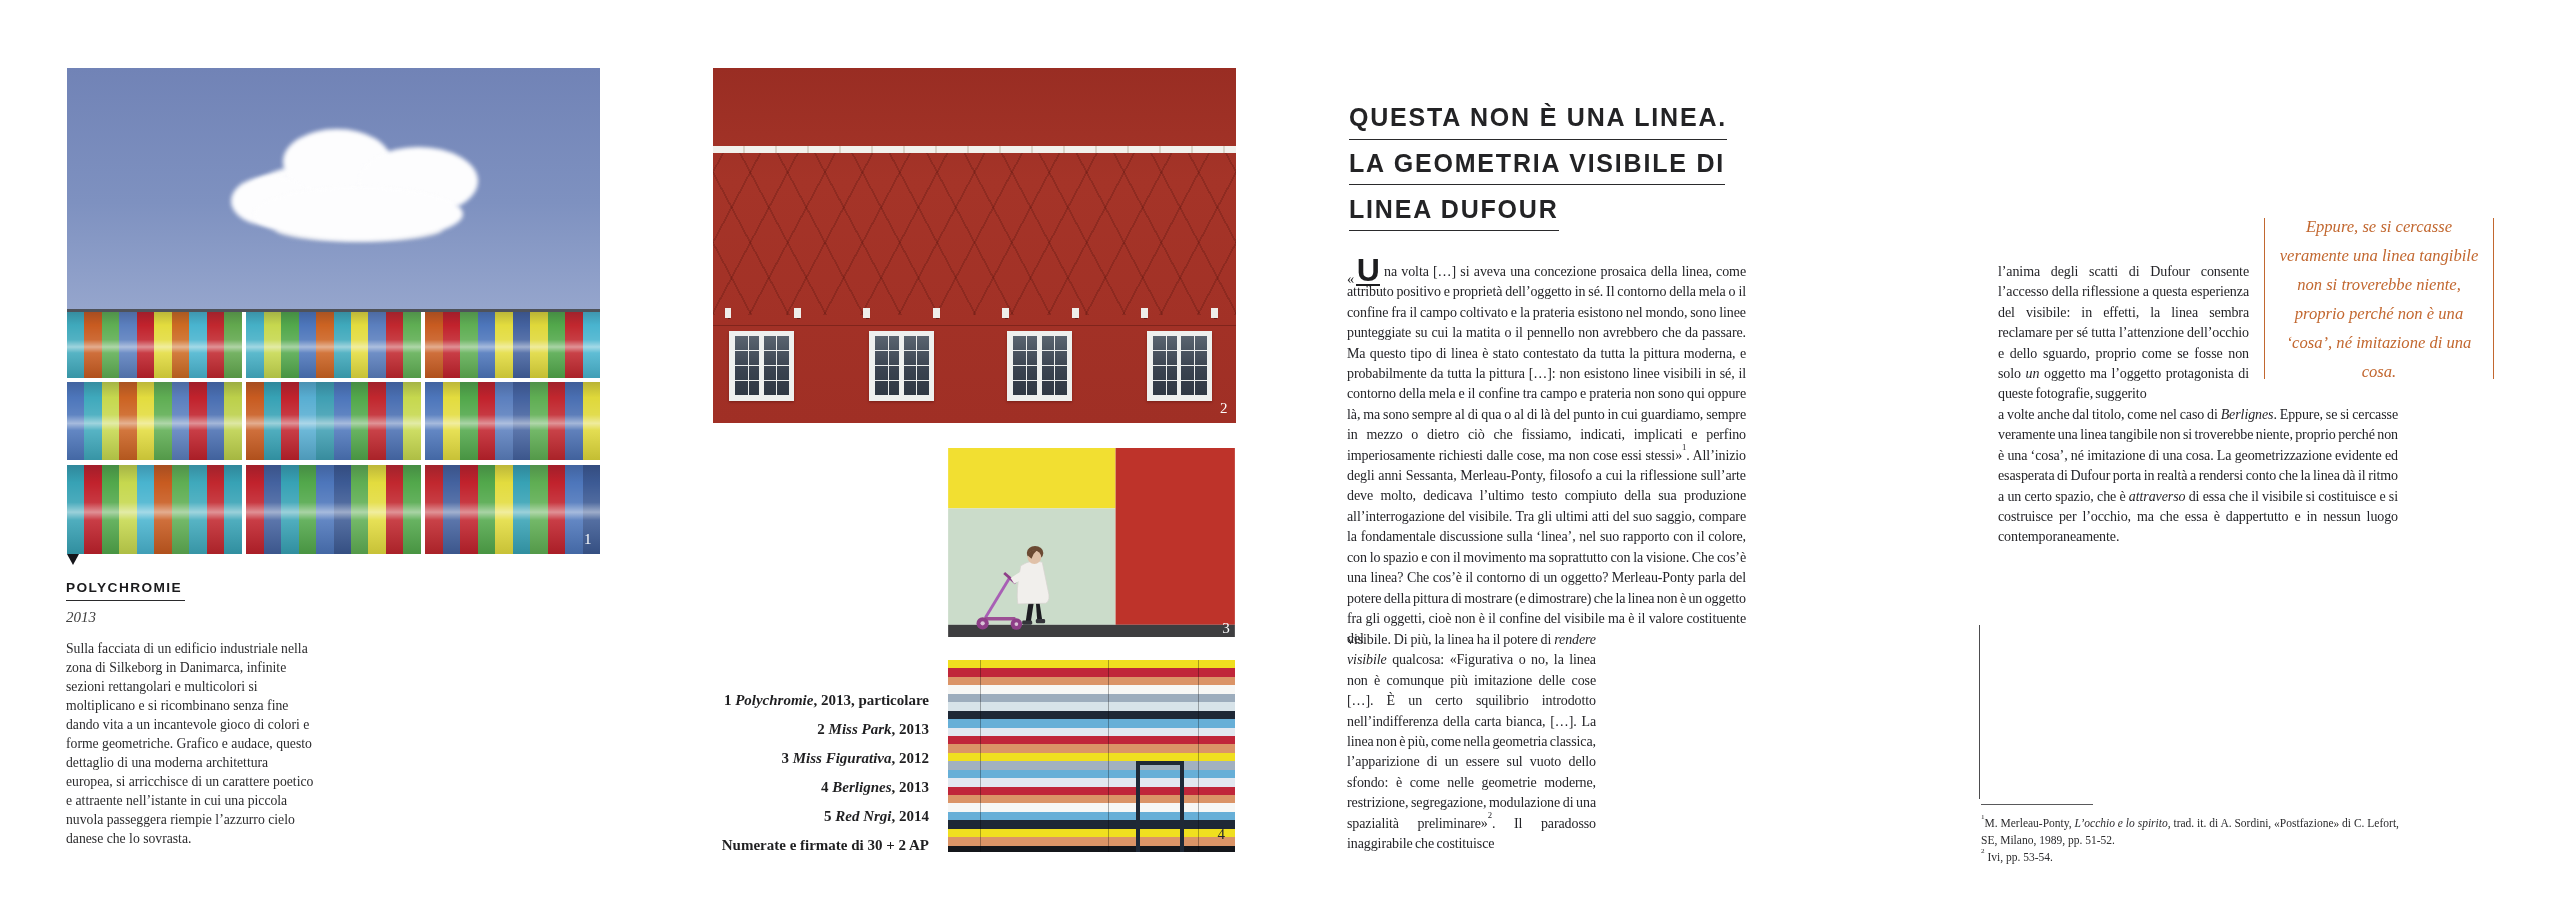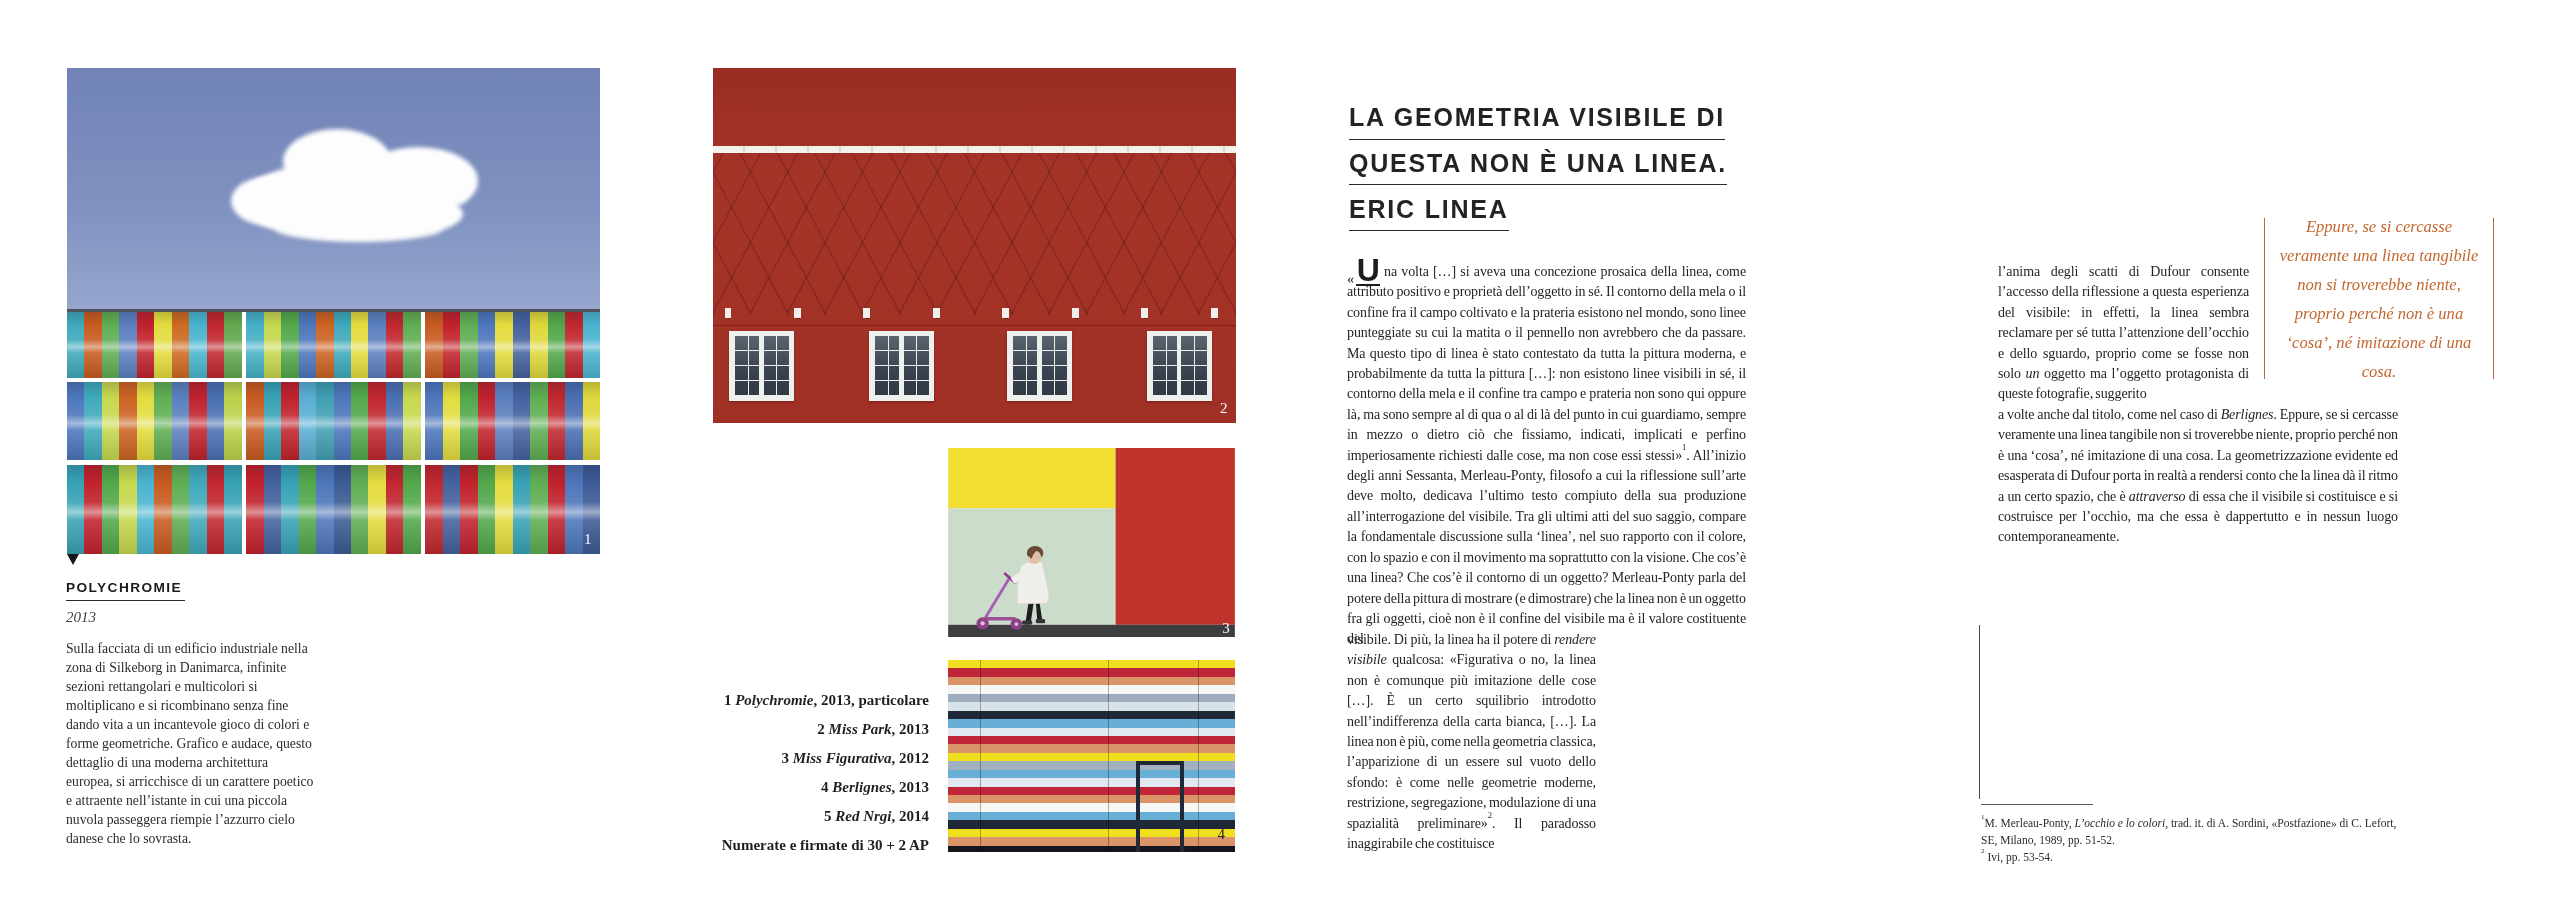--- a/index.html
+++ b/index.html
@@ -330,40 +330,40 @@
   <div class="abs caption-list" id="captionList">
       <div>1 <b><i>Polychromie</i>, 2013,</b> particolare</div>
       <div>2 <b><i>Miss Park</i>, 2013</b></div>
       <div>3 <b><i>Miss Figurativa</i>, 2012</b></div>
       <div>4 <b><i>Berlignes</i>, 2013</b></div>
       <div>5 <b><i>Red Nrgi</i>, 2014</b></div>
       <div>Numerate e firmate di 30 + 2 AP</div>
     </div>
 
   <header class="abs art-title">
+    <span class="t-line">QUESTA NON È UNA LINEA.</span>
     <span class="t-line">LA GEOMETRIA VISIBILE DI</span>
-    <span class="t-line">QUESTA NON È UNA LINEA.</span>
-    <span class="t-line">ERIC LINEA</span>
+    <span class="t-line">LINEA DUFOUR</span>
   </header>
 
   <span class="abs guillemet">«</span>
   <span class="abs dropcap">U</span>
 
   <div class="abs col" id="col1a">na volta […] si aveva una concezione prosaica della linea, come attributo positivo e proprietà dell’oggetto in sé. Il contorno della mela o il confine fra il campo coltivato e la prateria esistono nel mondo, sono linee punteggiate su cui la matita o il pennello non avrebbero che da passare. Ma questo tipo di linea è stato contestato da tutta la pittura moderna, e probabilmente da tutta la pittura […]: non esistono linee visibili in sé, il contorno della mela e il confine tra campo e prateria non sono qui oppure là, ma sono sempre al di qua o al di là del punto in cui guardiamo, sempre in mezzo o dietro ciò che fissiamo, indicati, implicati e perfino imperiosamente richiesti dalle cose, ma non cose essi stessi»<sup>1</sup>. All’inizio degli anni Sessanta, Merleau-Ponty, filosofo a cui la riflessione sull’arte deve molto, dedicava l’ultimo testo compiuto della sua produzione all’interrogazione del visibile. Tra gli ultimi atti del suo saggio, compare la fondamentale discussione sulla ‘linea’, nel suo rapporto con il colore, con lo spazio e con il movimento ma soprattutto con la visione. Che cos’è una linea? Che cos’è il contorno di un oggetto? Merleau-Ponty parla del potere della pittura di mostrare (e dimostrare) che la linea non è un oggetto fra gli oggetti, cioè non è il confine del visibile ma è il valore costituente del</div>
   <div class="abs col" id="col1b">visibile. Di più, la linea ha il potere di <i>rendere visibile</i> qualcosa: «Figurativa o no, la linea non è comunque più imitazione delle cose […]. È un certo squilibrio introdotto nell’indifferenza della carta bianca, […]. La linea non è più, come nella geometria classica, l’apparizione di un essere sul vuoto dello sfondo: è come nelle geometrie moderne, restrizione, segregazione, modulazione di una spazialità preliminare»<sup>2</sup>. Il paradosso inaggirabile che costituisce</div>
 
 
   <div class="abs col" id="col2a">l’anima degli scatti di Dufour consente l’accesso della riflessione a questa esperienza del visibile: in effetti, la linea sembra reclamare per sé tutta l’attenzione dell’occhio e dello sguardo, proprio come se fosse non solo <i>un</i> oggetto ma l’oggetto protagonista di queste fotografie, suggerito</div>
   <div class="abs col" id="col2b">a volte anche dal titolo, come nel caso di <i>Berlignes</i>. Eppure, se si cercasse veramente una linea tangibile non si troverebbe niente, proprio perché non è una ‘cosa’, né imitazione di una cosa. La geometrizzazione evidente ed esasperata di Dufour porta in realtà a rendersi conto che la linea dà il ritmo a un certo spazio, che è <i>attraverso</i> di essa che il visibile si costituisce e si costruisce per l’occhio, ma che essa è dappertutto e in nessun luogo contemporaneamente.</div>
 
   <div class="abs pullquote" id="quote2">
     <span>Eppure, se si cercasse veramente una linea tangibile non si troverebbe niente, proprio perché non è una ‘cosa’, né imitazione di una cosa.</span>
   </div>
 
   <div class="abs vrule"></div>
   <div class="abs fn-divider"></div>
   <div class="abs footnotes" id="footnotes">
-      <div><sup>1</sup>M. Merleau-Ponty, <i>L’occhio e lo colori</i>, trad. it. di A. Sordini, «Postfazione» di C. Lefort, SE, Milano, 1989, pp. 51-52.</div>
+      <div><sup>1</sup>M. Merleau-Ponty, <i>L’occhio e lo spirito</i>, trad. it. di A. Sordini, «Postfazione» di C. Lefort, SE, Milano, 1989, pp. 51-52.</div>
       <div><sup>2</sup> Ivi, pp. 53-54.</div>
     </div>
 
 </div>
 
 
 </body></html>

